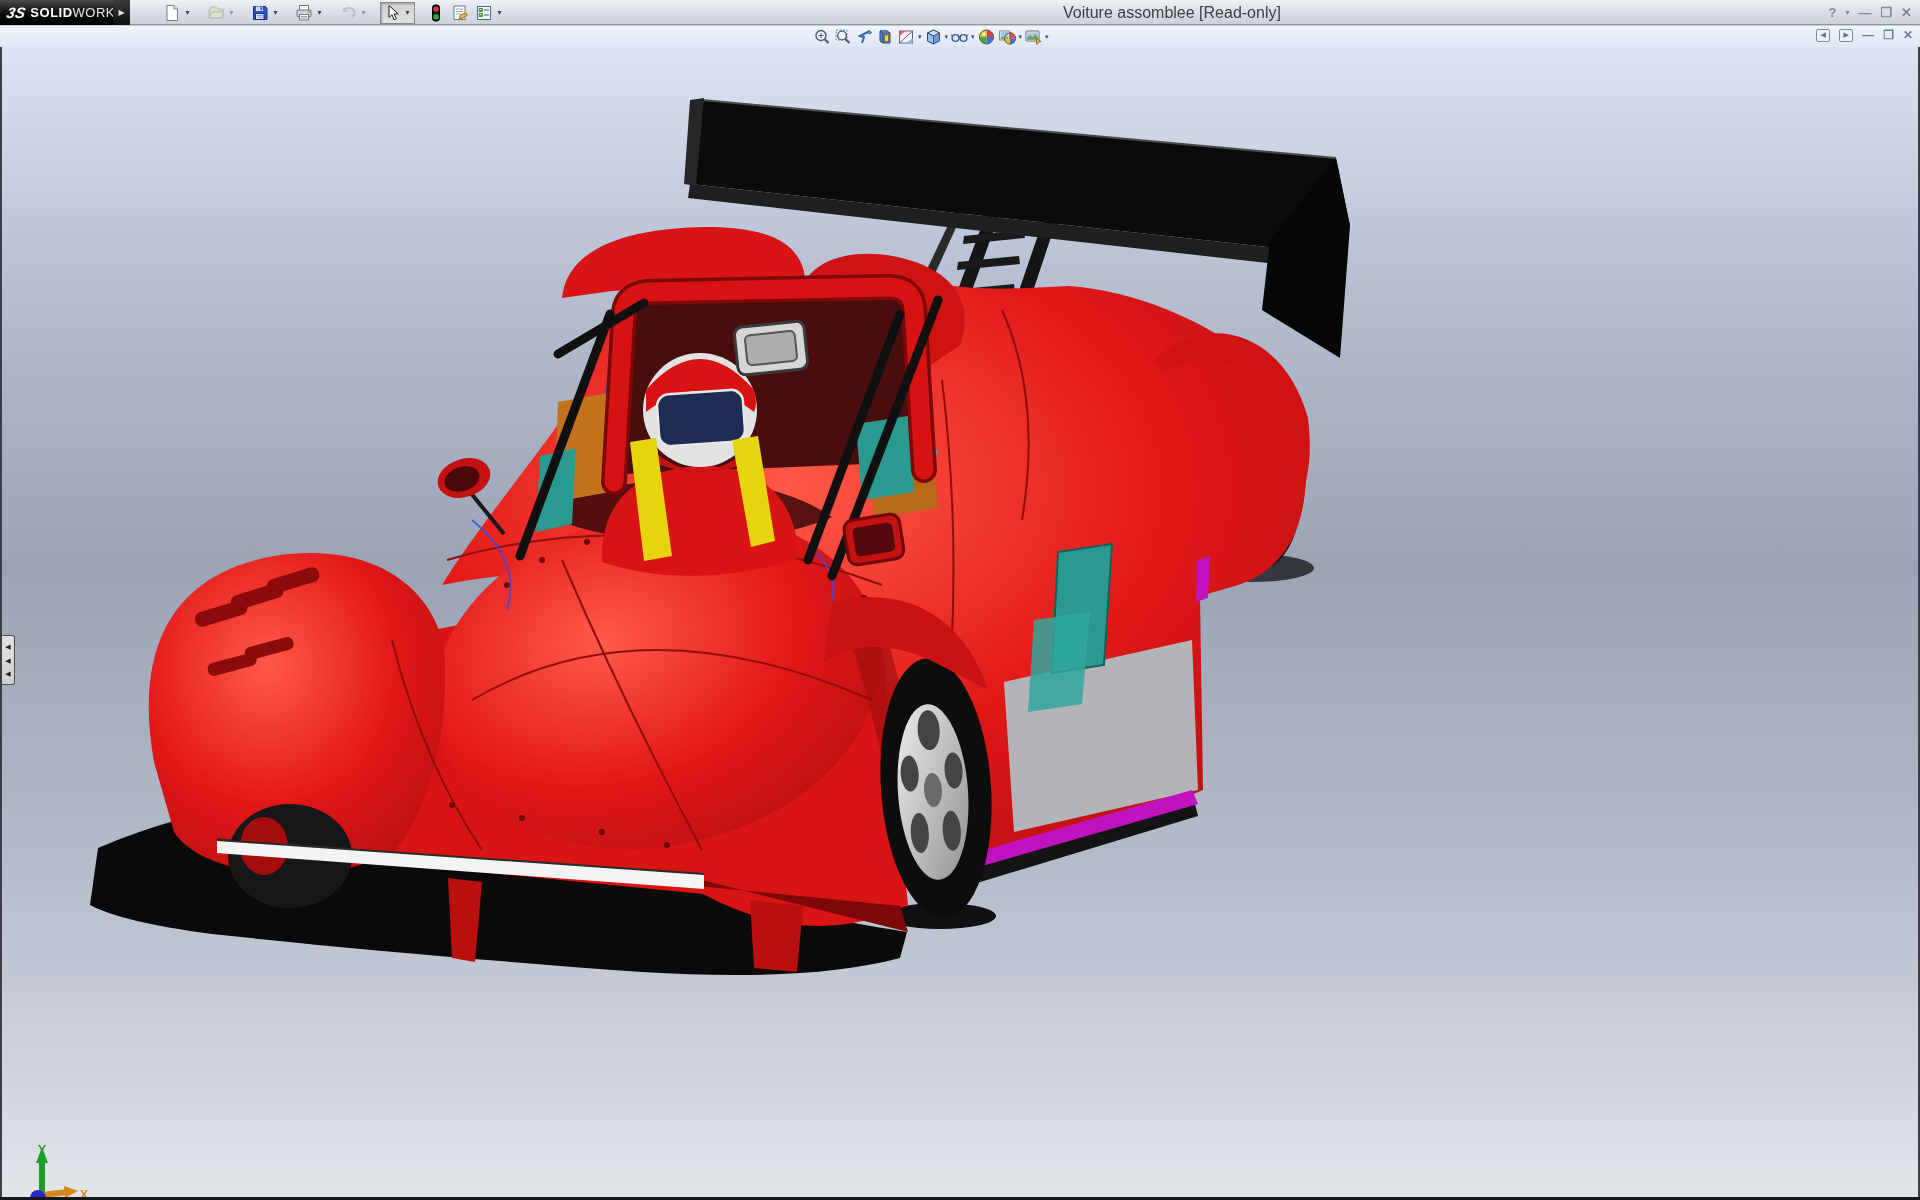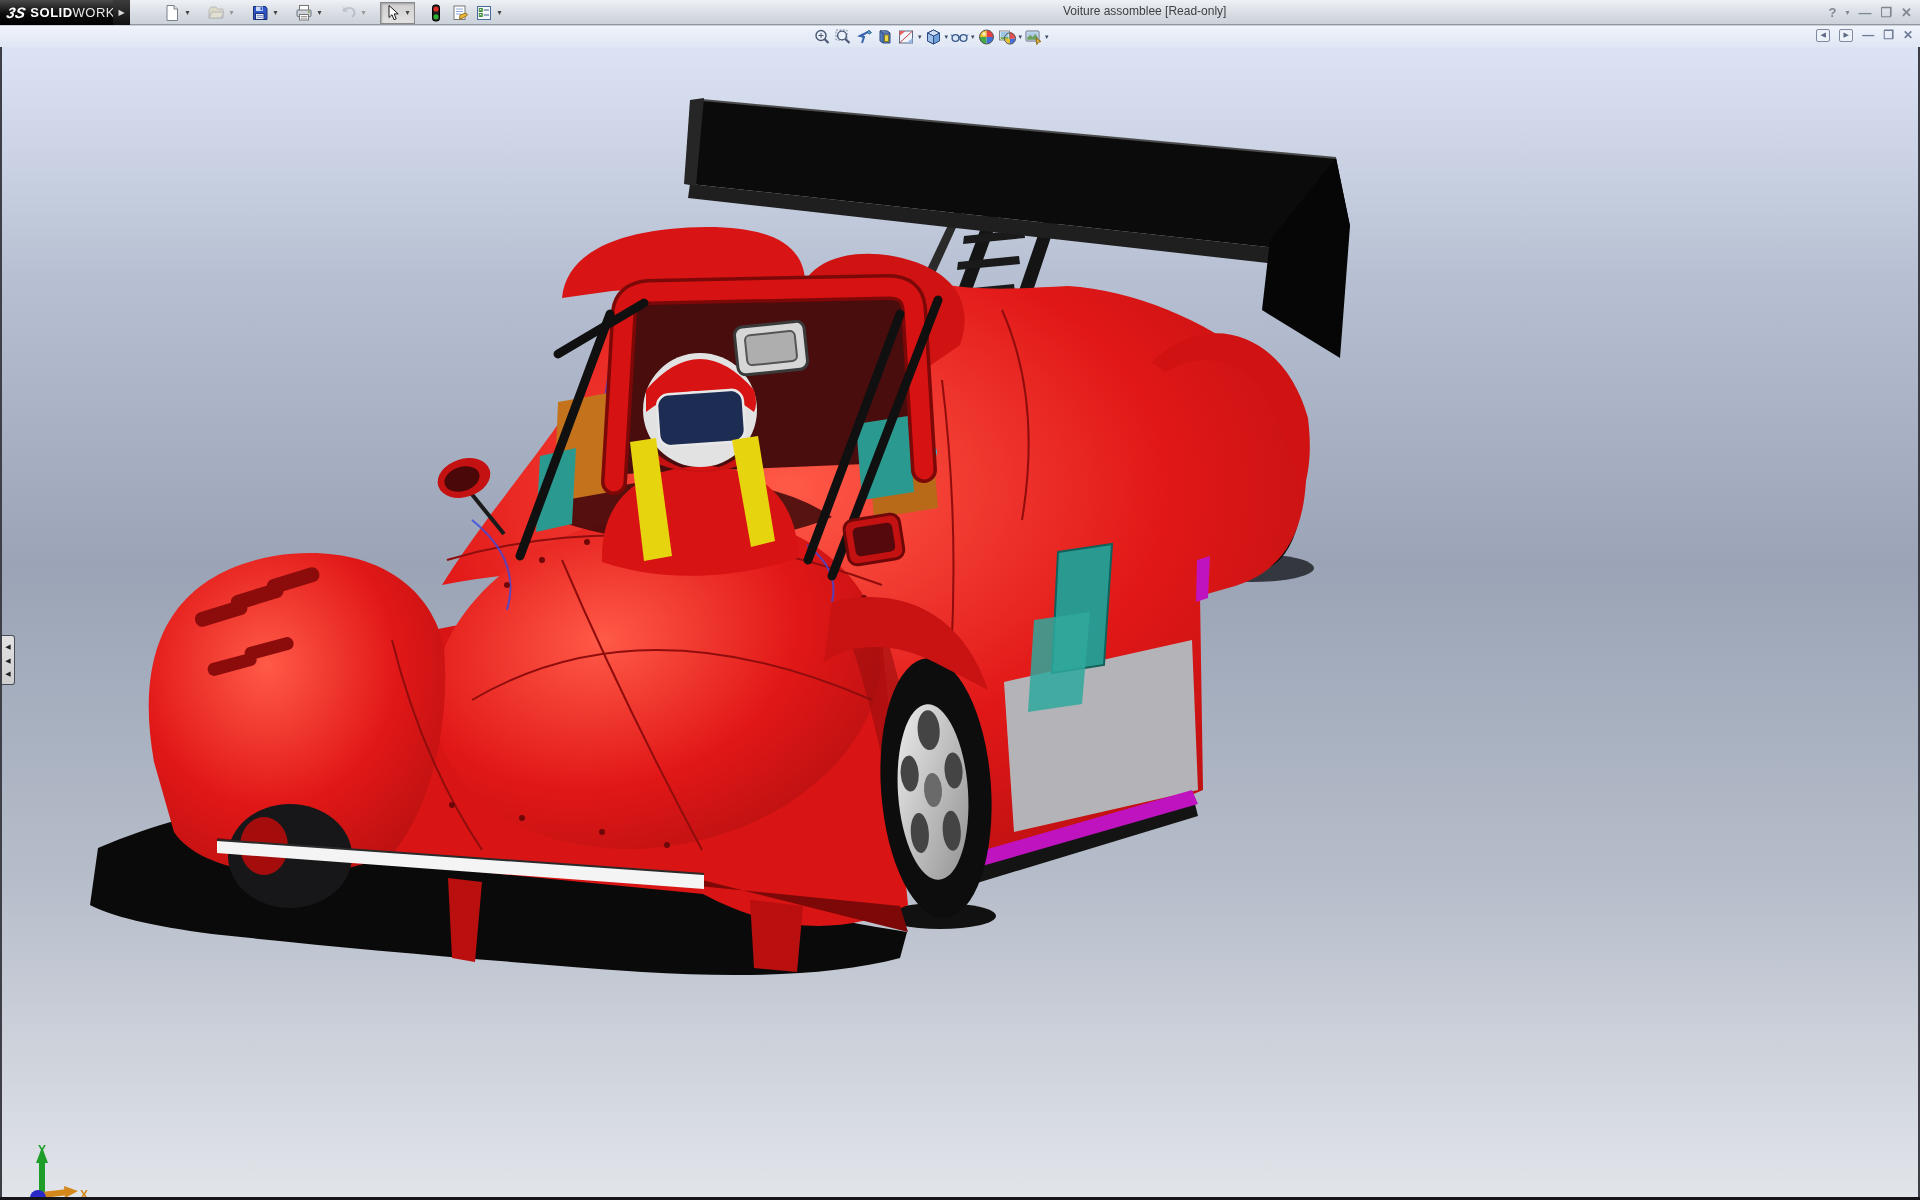--- a/index.html
+++ b/index.html
@@ -24,21 +24,21 @@
   .std-toolbar { position:absolute; left:160px; top:1px; height:23px;
     display:flex; align-items:center; }
   .tbtn { display:flex; align-items:center; height:22px; padding:0 2px; border:1px solid transparent; }
   .tbtn .ic { width:18px; height:18px; display:block; }
   .tbtn.disabled { opacity:.45; }
   .tbtn.pressed { background:linear-gradient(#cfcfcf,#e2e2e2); border:1px solid #8a8a8a;
     box-shadow:inset 1px 1px 2px rgba(0,0,0,.25); }
   .dd { font-size:8px; color:#444; margin-left:2px; width:9px; text-align:center; }
   .tgap { width:9px; }
 
-  .win-title { position:absolute; left:1063px; top:4px; font-size:12px; color:#3c3f44; }
+  .win-title { position:absolute; left:1063px; top:4px; font-size:16px; color:#3c3f44; }
 
   .title-controls { position:absolute; right:8px; top:0; height:25px; display:flex;
     align-items:center; gap:9px; color:#80878f; }
   .tc { font-size:13px; font-weight:bold; cursor:pointer; line-height:25px; }
   .tc.small { font-size:8px; font-weight:normal; }
 
   
   .band { position:absolute; left:0; top:26px; width:1920px; height:21px;
     background:linear-gradient(#f0f4fb,#dfe7f4); z-index:30; }
   .hud { position:absolute; left:812px; top:0px; height:21px; display:flex; align-items:center; }

